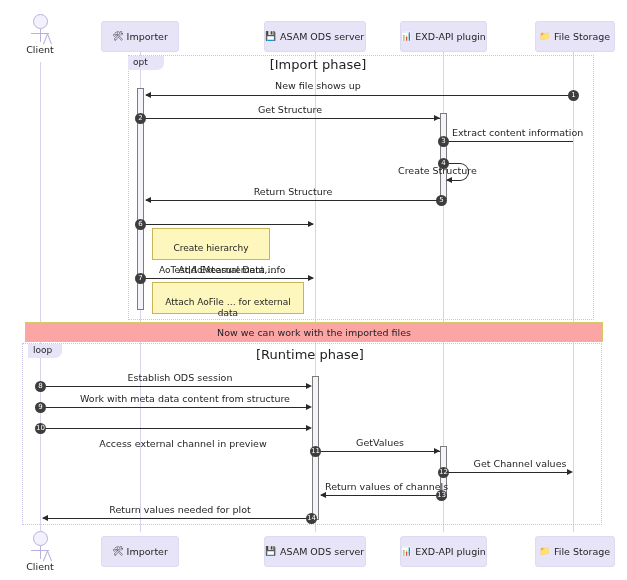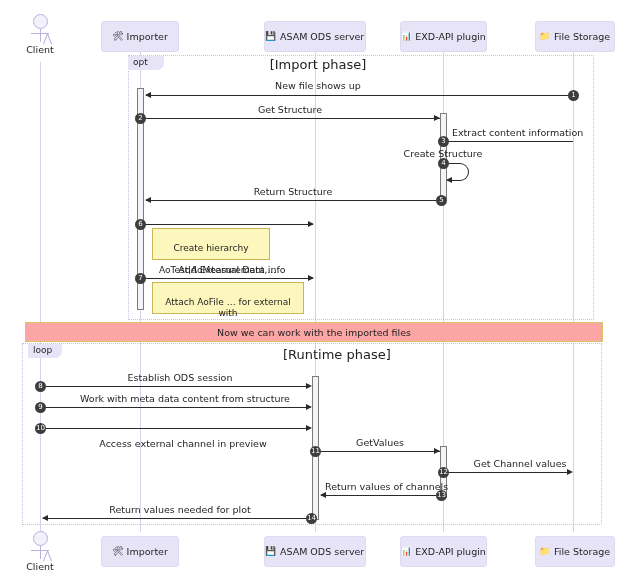--- a/index.html
+++ b/index.html
@@ -191,21 +191,21 @@
   <div class="lifeline" style="left:315px; top:52px;  height:480px;"></div>
   <div class="lifeline" style="left:443px; top:52px;  height:480px;"></div>
   <div class="lifeline" style="left:573px; top:52px;  height:480px;"></div>
 
   <div class="frame" style="left:128px; top:55px; width:466px; height:265px;"></div>
   <div class="frame-label" style="left:128px; top:56px; width:36px; height:14px;">opt</div>
   <div class="frame-cond" style="left:268px; top:57px; width:100px;">[Import phase]</div>
 
   <div class="frame" style="left:22px; top:343px; width:580px; height:182px;"></div>
   <div class="frame-label" style="left:28px; top:344px; width:34px; height:14px; overflow:hidden;">loop</div>
-  <div class="frame-cond" style="left:283px; top:347px; width:100px;">[Runtime phase]</div>
+  <div class="frame-cond" style="left:256px; top:347px; width:100px;">[Runtime phase]</div>
 
   <div class="actor" style="left:20px; top:14px;">
     <div class="head"></div>
     <div class="body"></div>
     <div class="arms"></div>
     <div class="legs"></div>
     <div class="alabel">Client</div>
   </div>
 
   <div class="participant-box" style="left:101px; top:21px; width:78px; height:31px;">
@@ -240,21 +240,21 @@
 
   <div class="msg-label" style="left:215px; top:104px; width:150px;">Get Structure</div>
   <div class="msg-line" style="left:143px; top:118px; width:297px;"></div>
   <div class="arrow-r" style="left:434px; top:115px;"></div>
   <div class="seq-num" style="left:135px; top:113px;">2</div>
 
   <div class="msg-label" style="left:452px; top:127px; width:160px; text-align:left;">Extract content information</div>
   <div class="msg-line" style="left:447px; top:141px; width:126px;"></div>
   <div class="seq-num" style="left:438px; top:136px;">3</div>
 
-  <div class="msg-label" style="left:398px; top:148px; width:90px; text-align:center;">Create Structure</div>
+  <div class="msg-label" style="left:398px; top:165px; width:90px; text-align:left;">Create Structure</div>
   <div class="selfloop" style="left:447px; top:163px;"></div>
   <div class="arrow-l" style="left:446px; top:177px;"></div>
   <div class="seq-num" style="left:438px; top:158px;">4</div>
 
   <div class="msg-label" style="left:218px; top:186px; width:150px;">Return Structure</div>
   <div class="msg-line" style="left:146px; top:200px; width:294px;"></div>
   <div class="arrow-l" style="left:145px; top:197px;"></div>
   <div class="seq-num" style="left:436px; top:195px;">5</div>
 
   <div class="msg-line" style="left:143px; top:224px; width:170px;"></div>
@@ -265,21 +265,21 @@
     <div>Create hierarchy</div>
     <div>AoTest,AoMeasurement,…</div>
   </div>
 
   <div class="msg-label" style="left:152px; top:264px; width:160px;">Add External Data info</div>
   <div class="msg-line" style="left:143px; top:278px; width:170px;"></div>
   <div class="arrow-r" style="left:308px; top:275px;"></div>
   <div class="seq-num" style="left:135px; top:273px;">7</div>
 
   <div class="note" style="left:152px; top:282px; width:152px; height:32px;">
-    <div>Attach AoFile … for external with</div>
+    <div>Attach AoFile … for external data</div>
     <div>AoFile,AoSubmatrix,AoLocalColumn,…</div>
   </div>
 
   <div class="divider-note" style="left:25px; top:322px; width:578px; height:20px;">
     <span>Now we can work with the imported files</span>
   </div>
 
   <div class="msg-label" style="left:105px; top:372px; width:150px;">Establish ODS session</div>
   <div class="msg-line" style="left:43px; top:386px; width:265px;"></div>
   <div class="arrow-r" style="left:306px; top:383px;"></div>

